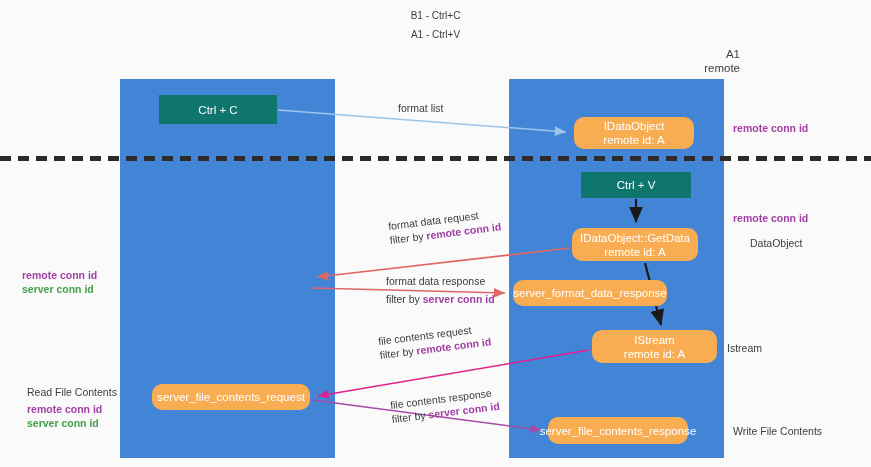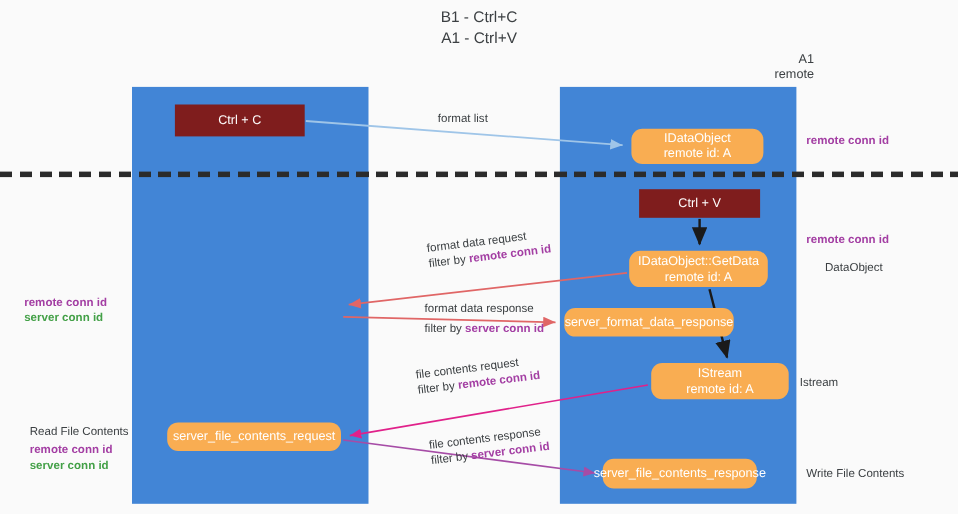--- a/index.html
+++ b/index.html
@@ -20,21 +20,21 @@
     left: 0; top: 0;
     width: 871px; height: 467px;
     pointer-events: none;
   }
   .abs { position: absolute; }
 
   
   #title {
     left: 0; top: 6px; width: 871px;
     text-align: center;
-    font-size: 14px;
+    font-size: 10px;
     color: #3c4043;
     line-height: 19px;
     white-space: pre-line;
   }
 
   
   .col-head {
     text-align: center;
     font-size: 11.5px;
     color: #3c4043;
@@ -59,21 +59,21 @@
     flex-direction: column;
     align-items: center;
     justify-content: center;
     text-align: center;
     color: #ffffff;
     font-size: 11.5px;
     line-height: 14px;
     padding: 2px 6px;
     z-index: 4;
   }
-  .node.green  { background: #7f1d1d; }
+  .node.green  { background: #0f766e; }
   .node.orange { background: #f9ad52; border-radius: 10px; }
   .node .l2 { font-size: 11.5px; }
 
   #n-ctrlc   { left: 159px; top: 95px;  width: 118px; height: 29px; }
   #n-idoremote { left: 574px; top: 117px; width: 120px; height: 32px; }
   #n-ctrlv   { left: 581px; top: 172px; width: 110px; height: 26px; }
   #n-getdata { left: 572px; top: 228px; width: 126px; height: 33px; }
   #n-sfdreq  { left: 152px; top: 267px; width: 158px; height: 28px; }
   #n-sfdresp { left: 513px; top: 280px; width: 154px; height: 26px; }
   #n-istream { left: 592px; top: 330px; width: 125px; height: 33px; }

